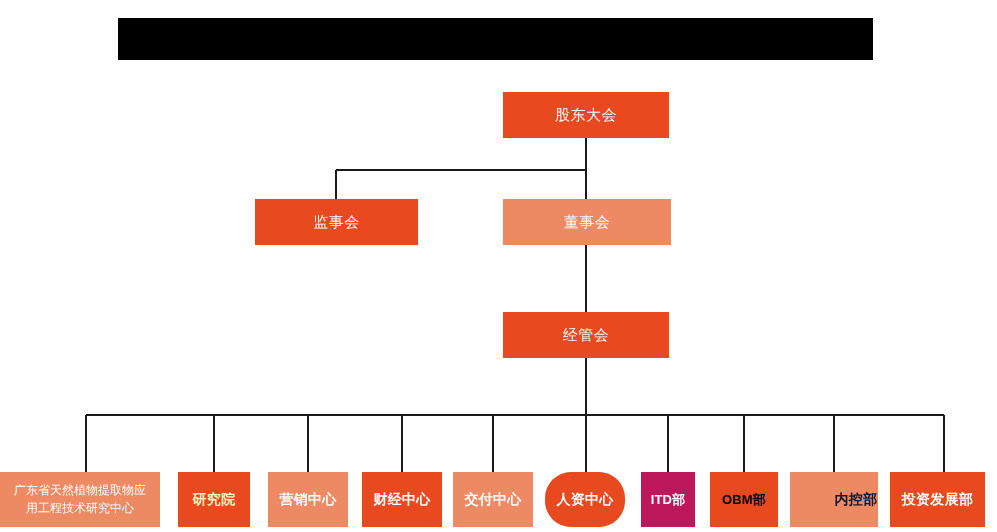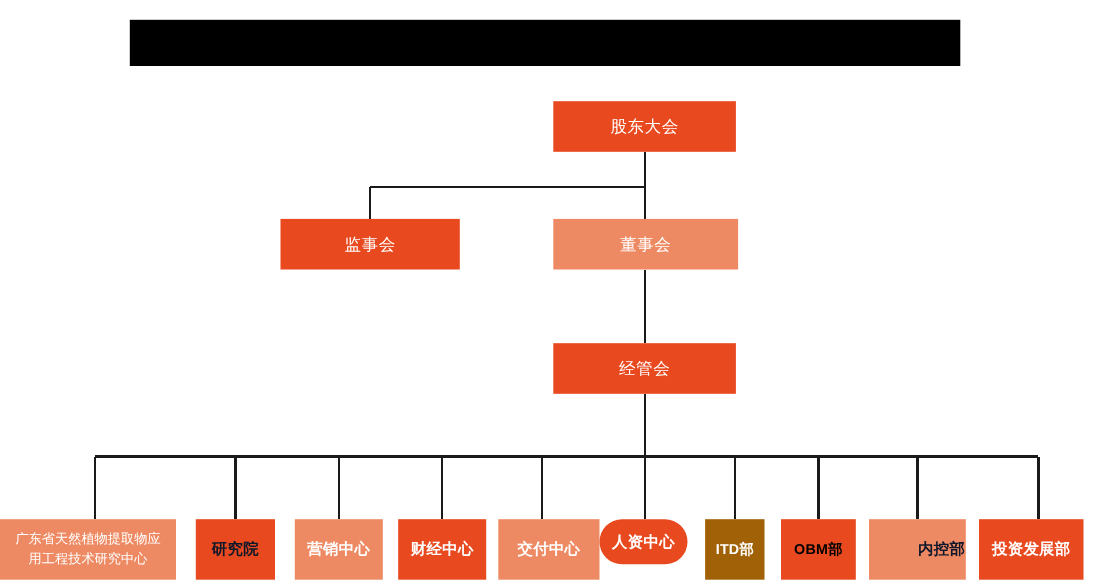--- a/index.html
+++ b/index.html
@@ -109,36 +109,36 @@
       <div class="node tone-light size-primary" style="left: 503px; top: 199px; width: 168px; height: 46px; background: rgb(238, 138, 99); color: rgb(255, 255, 255);">
         <span class="node-label">董事会</span>
       </div>
       <div class="node tone-dark size-primary" style="left: 503px; top: 312px; width: 166px; height: 46px; background: rgb(232, 73, 30); color: rgb(255, 255, 255);">
         <span class="node-label">经管会</span>
       </div>
       <div class="node tone-light size-wrap" style="left: 0px; top: 472px; width: 160px; height: 55px; background: rgb(238, 138, 99); color: rgb(255, 255, 255);">
         <span class="node-label">广东省天然植物提取物应
 用工程技术研究中心</span>
       </div>
-      <div class="node tone-dark size-leaf" style="left: 178px; top: 472px; width: 72px; height: 55px; background: rgb(232, 73, 30); color: #0f172a;">
+      <div class="node tone-dark size-leaf" style="left: 178px; top: 472px; width: 72px; height: 55px; background: rgb(232, 73, 30); color: #fef9c3;">
         <span class="node-label">研究院</span>
       </div>
       <div class="node tone-light size-leaf" style="left: 268px; top: 472px; width: 80px; height: 55px; background: rgb(238, 138, 99); color: rgb(255, 255, 255);">
         <span class="node-label">营销中心</span>
       </div>
       <div class="node tone-dark size-leaf" style="left: 362px; top: 472px; width: 80px; height: 55px; background: rgb(232, 73, 30); color: rgb(255, 255, 255);">
         <span class="node-label">财经中心</span>
       </div>
-      <div class="node tone-light size-leaf" style="left: 453px; top: 472px; width: 92px; height: 55px; background: rgb(238, 138, 99); color: rgb(255, 255, 255);">
+      <div class="node tone-light size-leaf" style="left: 453px; top: 472px; width: 80px; height: 55px; background: rgb(238, 138, 99); color: rgb(255, 255, 255);">
         <span class="node-label">交付中心</span>
       </div>
-      <div class="node tone-dark size-leaf" style="left: 545px; top: 472px; width: 80px; height: 41px; background: rgb(232, 73, 30); color: rgb(255, 255, 255); border-radius: 26px;">
+      <div class="node tone-dark size-leaf" style="left: 545px; top: 472px; width: 80px; height: 55px; background: rgb(232, 73, 30); color: rgb(255, 255, 255); border-radius: 26px;">
         <span class="node-label">人资中心</span>
       </div>
-      <div class="node tone-light size-leaf-sm" style="left: 641px; top: 472px; width: 54px; height: 55px; background: #a16207; color: rgb(255, 255, 255);">
+      <div class="node tone-light size-leaf-sm" style="left: 641px; top: 472px; width: 54px; height: 55px; background: #be185d; color: rgb(255, 255, 255);">
         <span class="node-label">ITD部</span>
       </div>
       <div class="node tone-dark size-leaf-sm" style="left: 710px; top: 472px; width: 68px; height: 55px; background: rgb(232, 73, 30); color: #000000;">
         <span class="node-label">OBM部</span>
       </div>
       <div class="node tone-light size-leaf" style="left: 790px; top: 472px; width: 88px; height: 55px; background: rgb(238, 138, 99); color: #0f172a; padding-left: 44px;">
         <span class="node-label">内控部</span>
       </div>
       <div class="node tone-dark size-leaf" style="left: 890px; top: 472px; width: 95px; height: 55px; background: rgb(232, 73, 30); color: rgb(255, 255, 255);">
         <span class="node-label">投资发展部</span>

